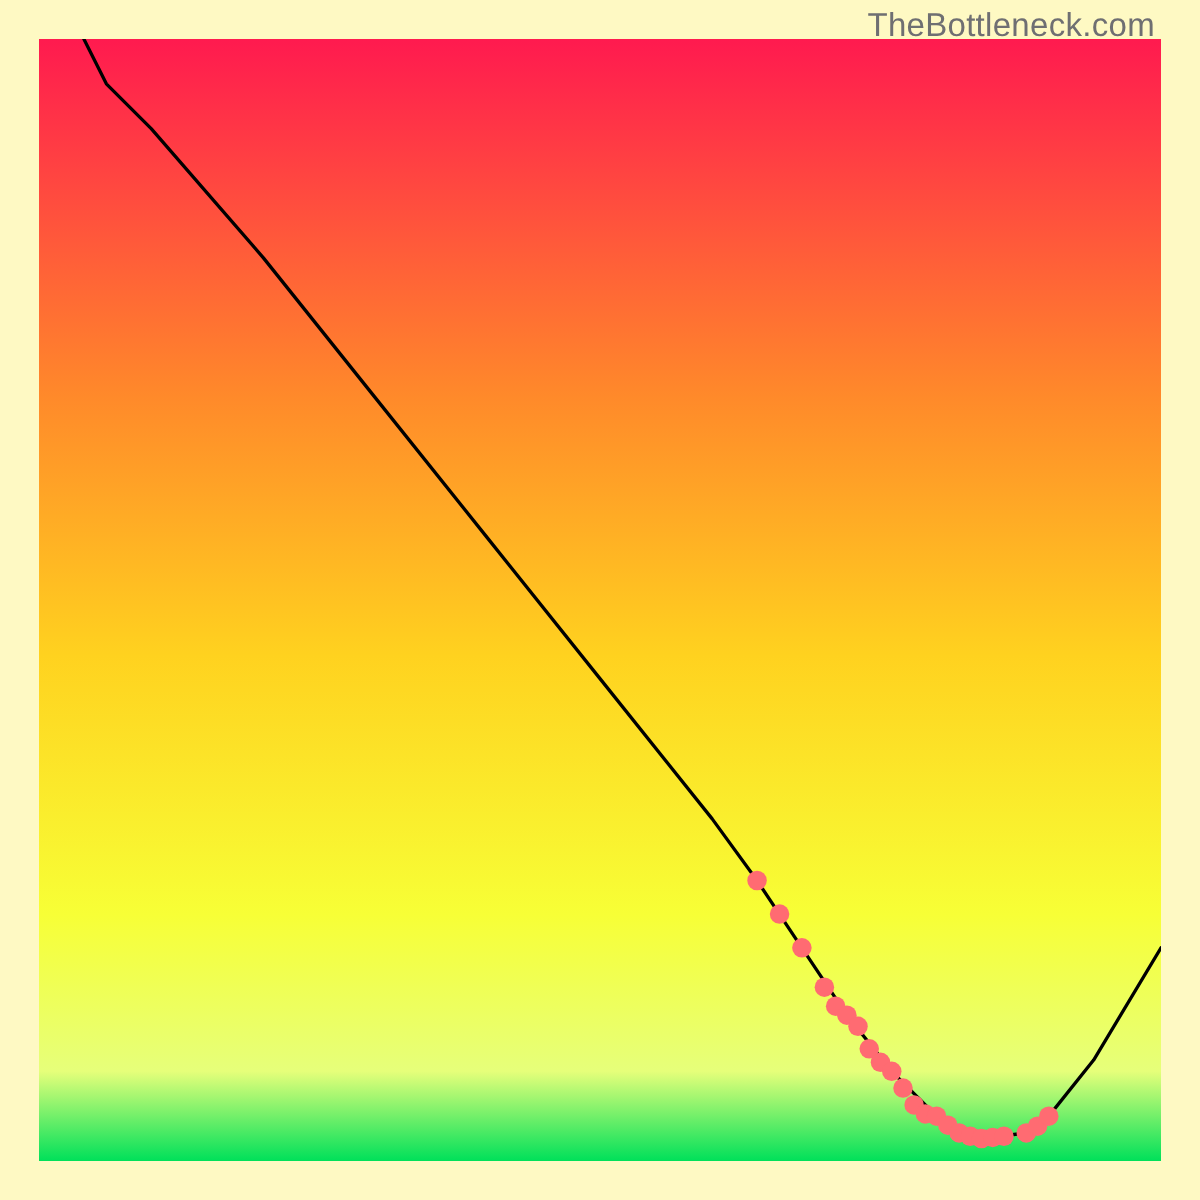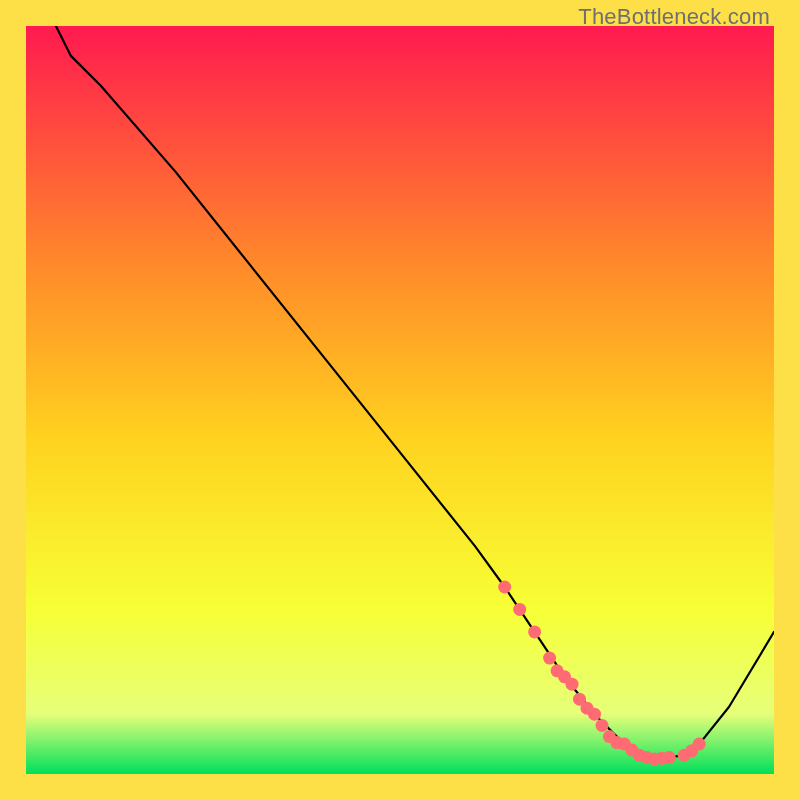--- a/index.html
+++ b/index.html
@@ -8,21 +8,21 @@
     width: 800px;
     height: 800px;
     background: #000;
     font-family: Arial, Helvetica, sans-serif;
     overflow: hidden;
   }
   .frame {
     position: absolute;
     left: 0; top: 0;
     width: 800px; height: 800px;
-    background: #fde047;
+    background: #fef9c3;
   }
   .plot {
     position: absolute;
     left: 26px;
     top: 26px;
     width: 748px;
     height: 748px;
   }
   .watermark {
     position: absolute;

